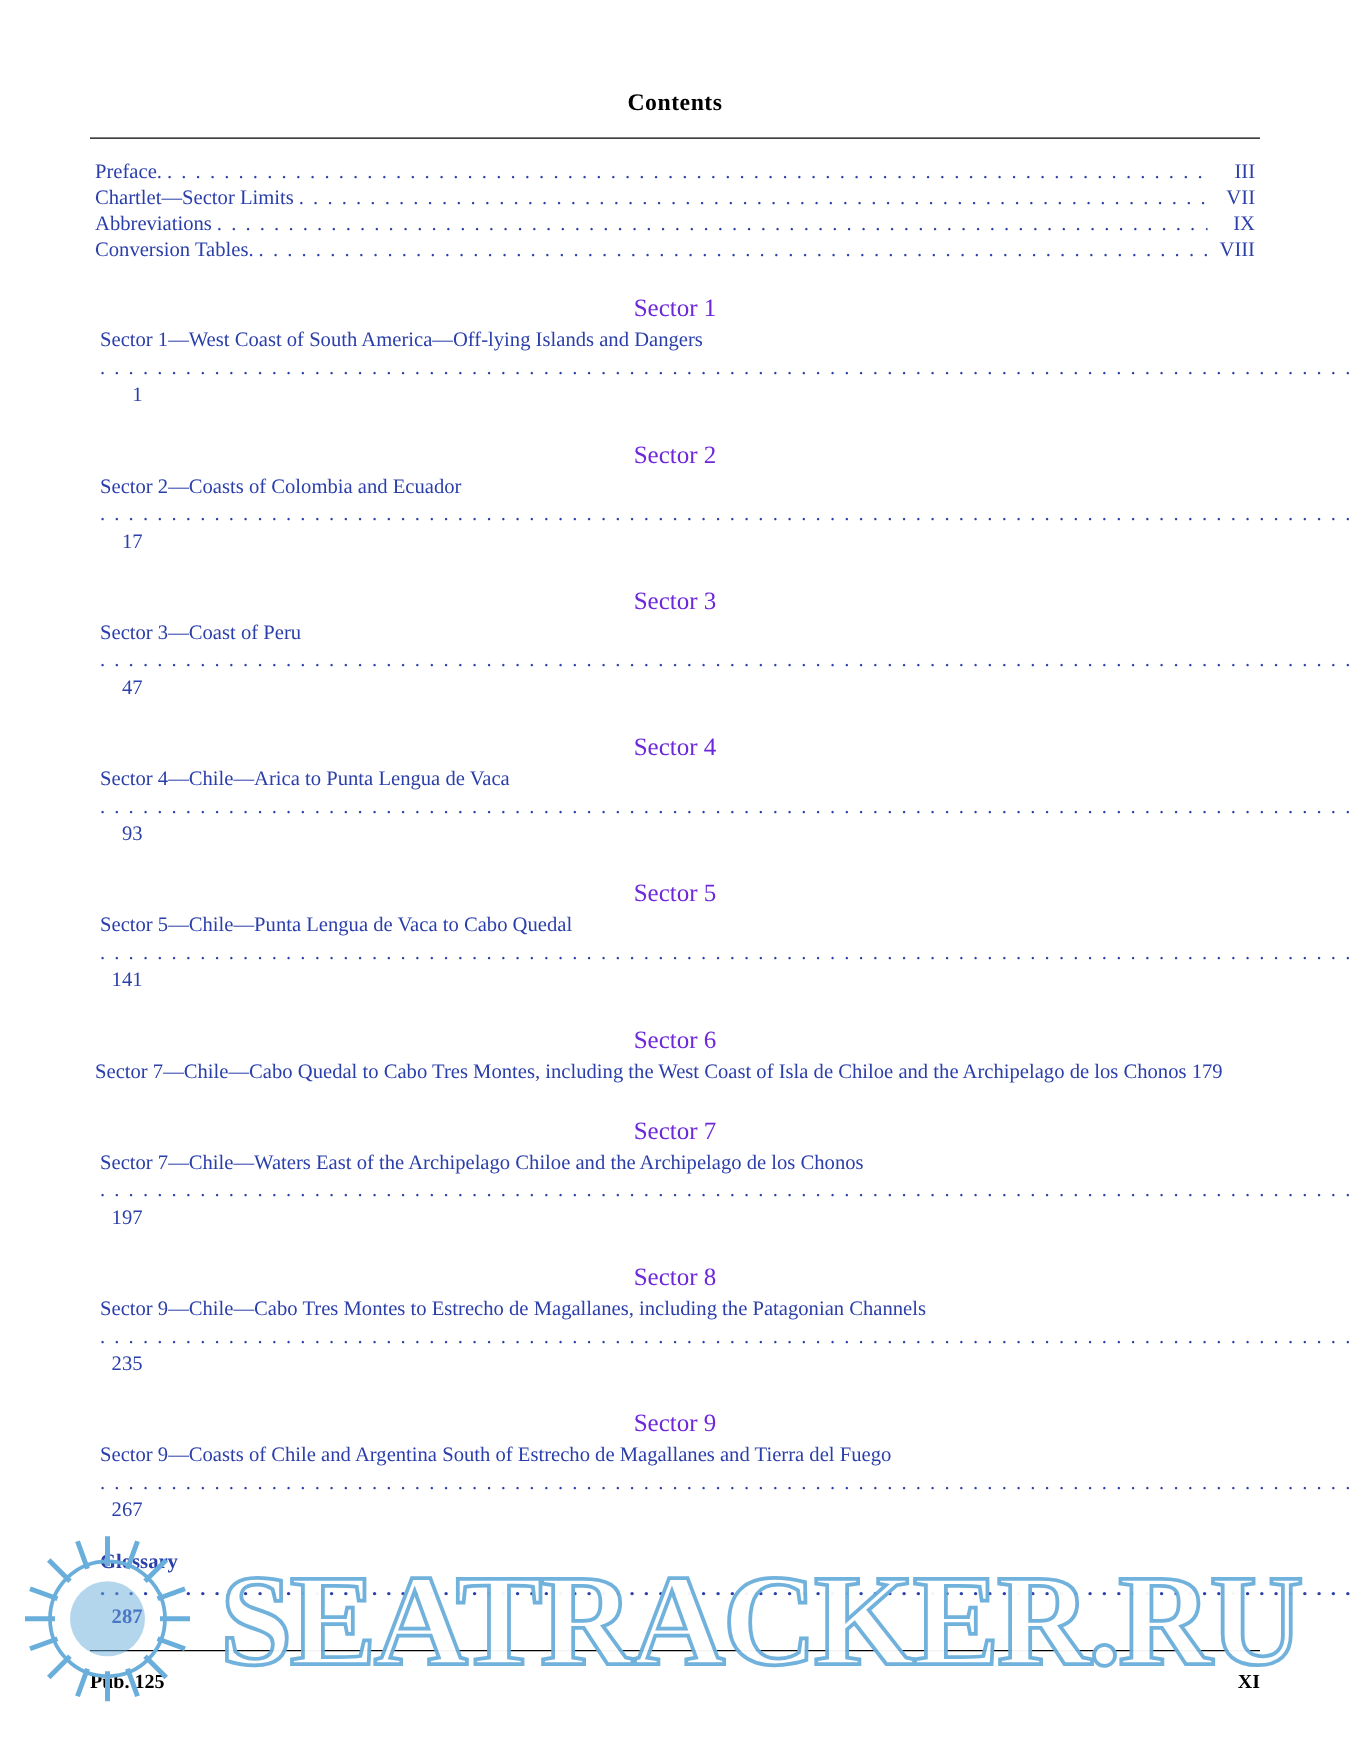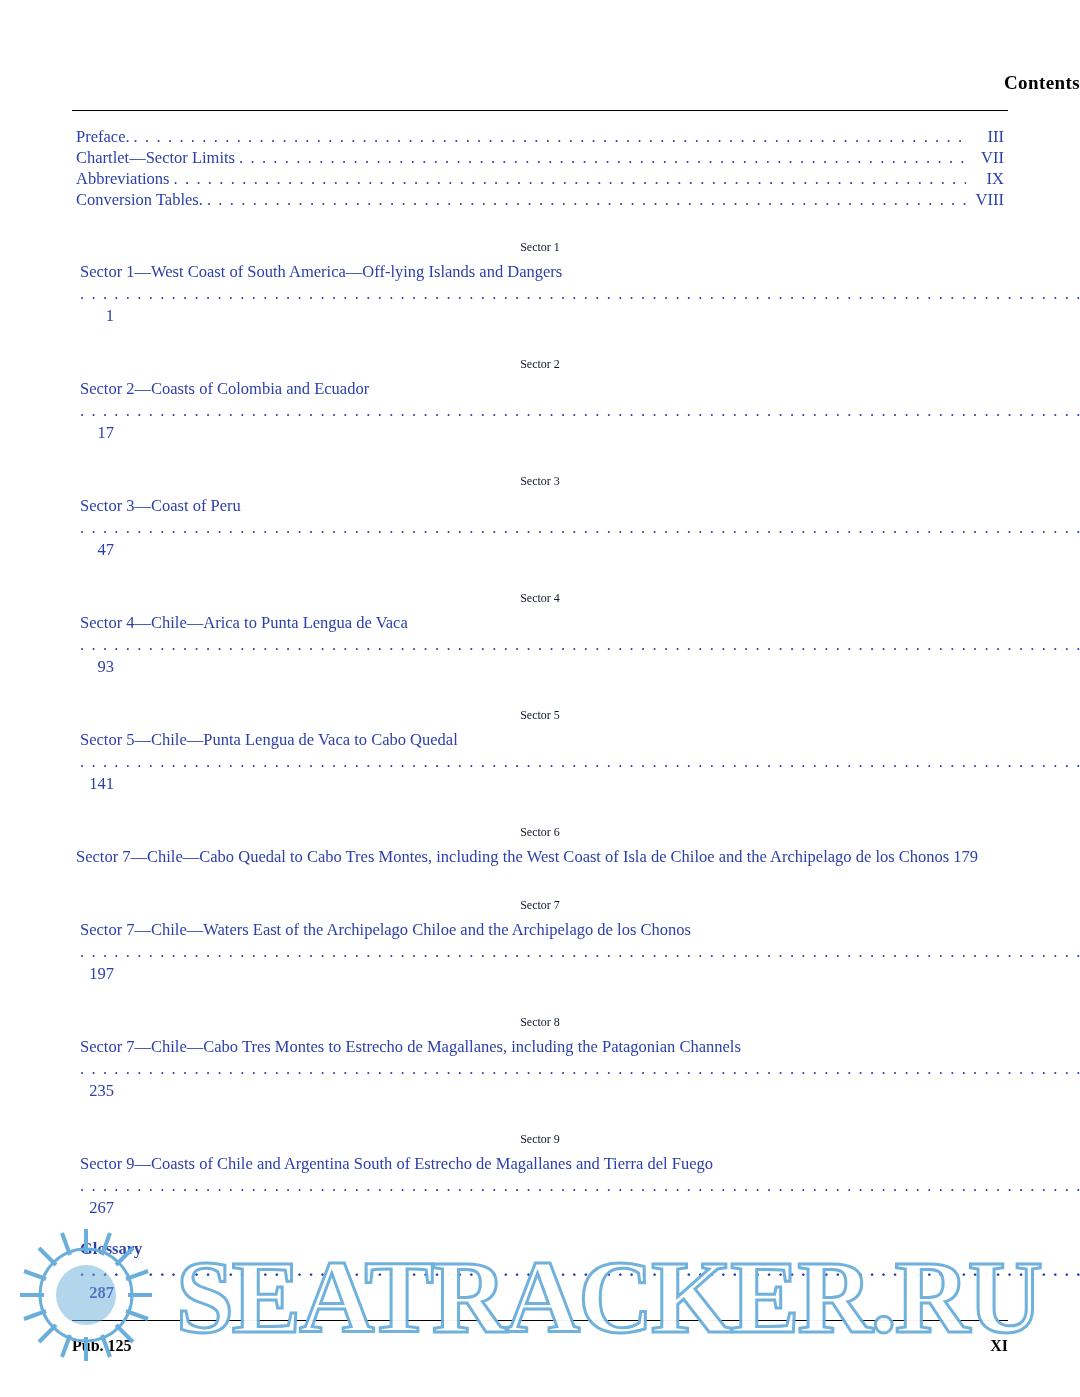--- a/index.html
+++ b/index.html
@@ -17,21 +17,21 @@
   .page {
     position: absolute;
     left: 0; top: 0;
     width: 1080px;
     height: 1397px;
   }
   .doc-title {
     position: absolute;
     left: 0; right: 0;
     top: 72px;
-    text-align: right;
+    text-align: center;
     font-weight: bold;
     font-size: 19px;
     color: #000000;
     letter-spacing: 0.4px;
   }
   .rule-top {
     position: absolute;
     left: 72px;
     right: 72px;
     top: 110px;
@@ -66,22 +66,22 @@
     content: ". . . . . . . . . . . . . . . . . . . . . . . . . . . . . . . . . . . . . . . . . . . . . . . . . . . . . . . . . . . . . . . . . . . . . . . . . . . . . . . . . . . . . . . . . . . . . . . . . . . . . . . . . . . . . . . . . . . . . . . . . . . . . . . . . . . . . . . . . . . . . . . . . . . . . . . . . . . . . . . . . . . . . . . . . . . . . . . . . . . . . . . . . . . . . . . . . . . . . . .";
   }
   .fm-page {
     flex: 0 0 auto;
     text-align: right;
     min-width: 34px;
   }
   .sector-block { margin-top: 26px; }
   .sector-heading {
     text-align: center;
-    color: #0f172a;
-    font-size: 12px;
+    color: #6d28d9;
+    font-size: 20px;
     line-height: 22px;
     margin-bottom: 3px;
   }
   .sector-row {
     display: flex;
     align-items: baseline;
     color: #2b3faa;
     font-size: 16.5px;
     line-height: 22px;
     white-space: nowrap;
@@ -238,21 +238,21 @@
       <div class="sector-row">
         <span class="sector-title">Sector 7—Chile—Waters East of the Archipelago Chiloe and the Archipelago de los Chonos</span>
         <span class="leader"></span>
         <span class="sector-page">197</span>
       </div>
     </div>
 
     <div class="sector-block">
       <div class="sector-heading">Sector 8</div>
       <div class="sector-row">
-        <span class="sector-title">Sector 7—Chile—Cabo Tres Montes to Estrecho de Magallanes, including the Patagonian Channels</span>
+        <span class="sector-title">Sector 9—Chile—Cabo Tres Montes to Estrecho de Magallanes, including the Patagonian Channels</span>
         <span class="leader"></span>
         <span class="sector-page">235</span>
       </div>
     </div>
 
     <div class="sector-block">
       <div class="sector-heading">Sector 9</div>
       <div class="sector-row">
         <span class="sector-title">Sector 9—Coasts of Chile and Argentina South of Estrecho de Magallanes and Tierra del Fuego</span>
         <span class="leader"></span>

